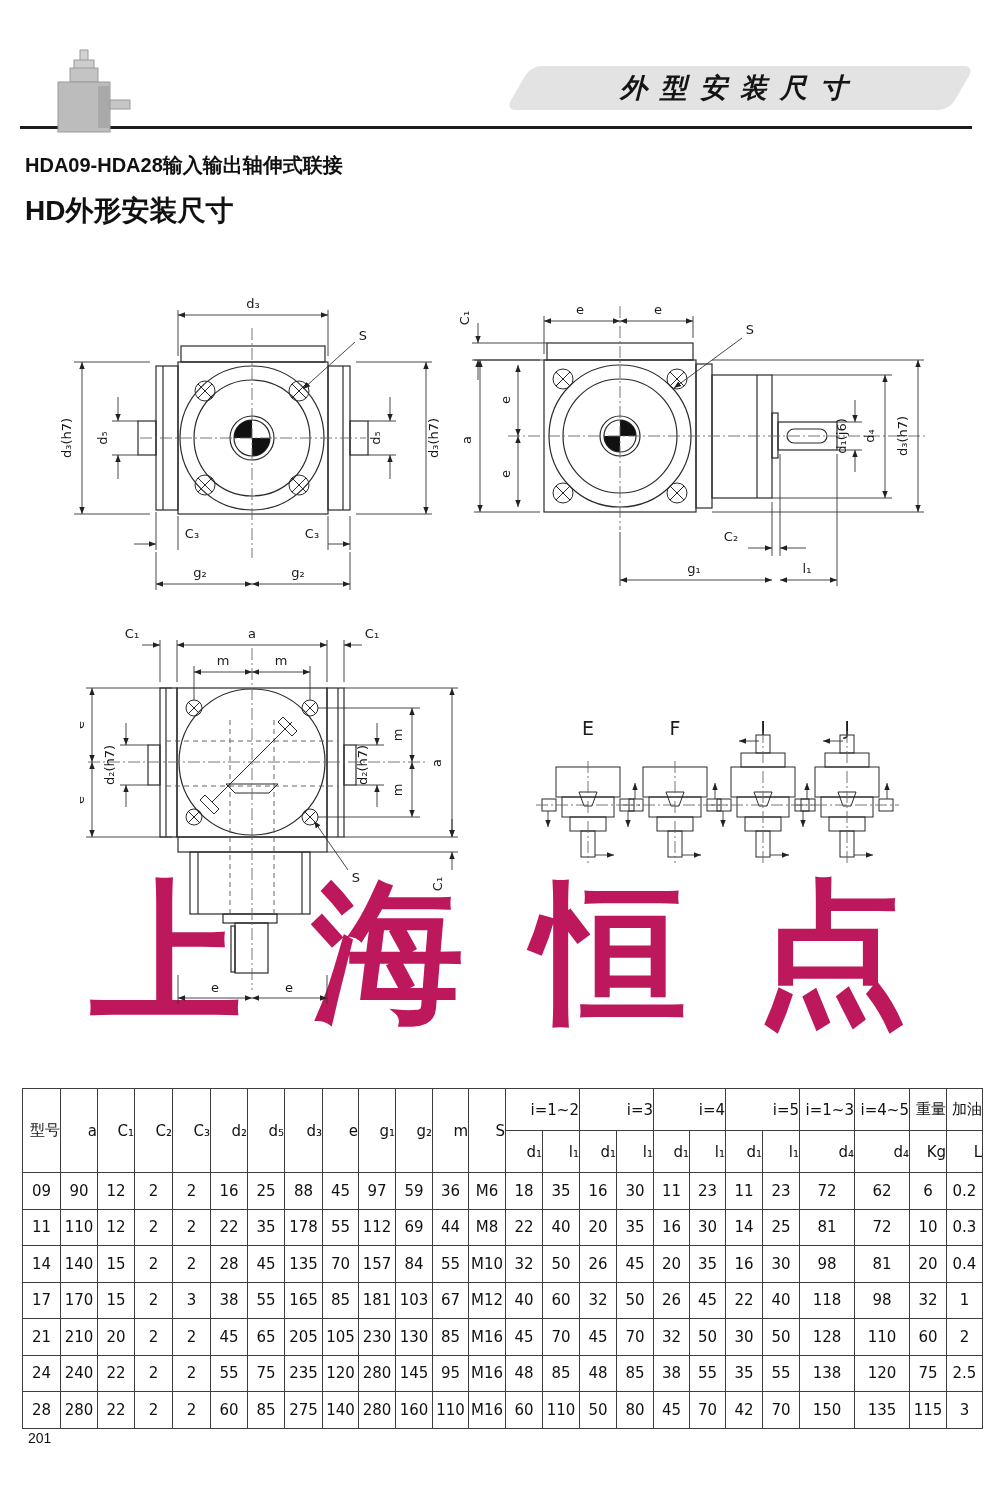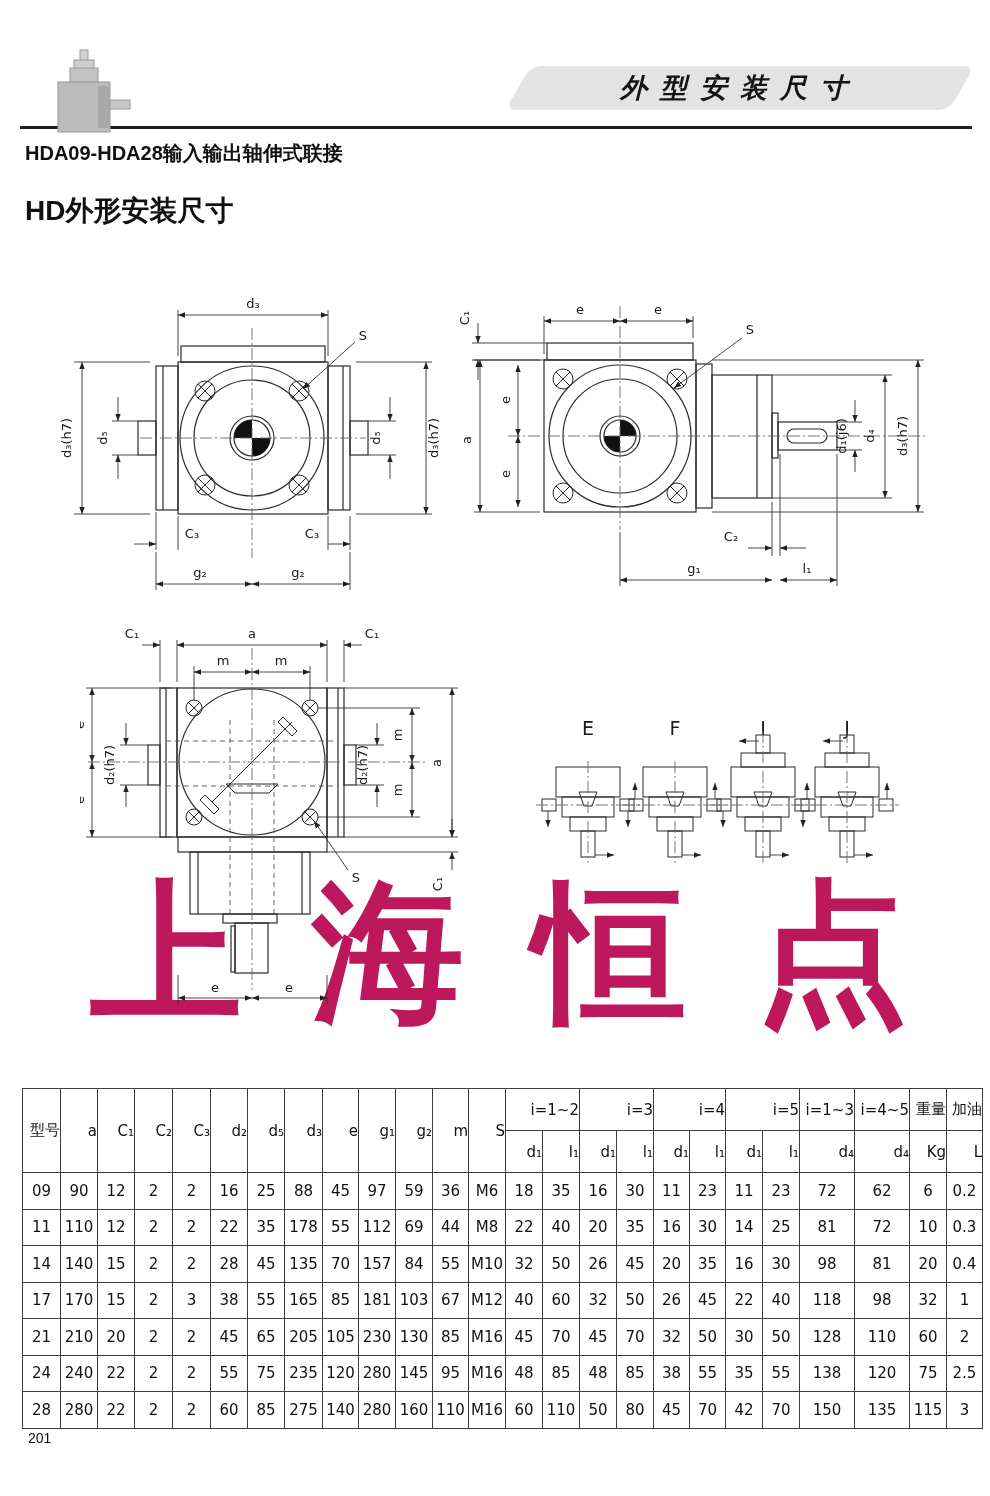--- a/index.html
+++ b/index.html
@@ -4,21 +4,21 @@
 <style>
   html,body{margin:0;padding:0;background:#fff;}
   .page{position:relative;width:990px;height:1496px;background:#ffffff;overflow:hidden;
         font-family:"Liberation Sans",sans-serif;color:#111;}
   
   .banner{position:absolute;left:518px;top:66px;width:444px;height:44px;background:#e3e3e3;
           transform:skewX(-30deg);border-radius:10px;}
   .banner-text{position:absolute;left:0;top:0;width:100%;height:44px;line-height:44px;text-align:center;
           transform:skewX(30deg);font-style:italic;font-weight:bold;font-size:27px;letter-spacing:13px;color:#141414;}
   .rule{position:absolute;left:20px;top:126px;width:952px;height:3px;background:#1d1d1d;}
-  .title1{position:absolute;left:25px;top:140px;font-size:20px;font-weight:bold;}
+  .title1{position:absolute;left:25px;top:152px;font-size:20px;font-weight:bold;}
   .title2{position:absolute;left:25px;top:192px;font-size:28px;font-weight:bold;}
   .pageno{position:absolute;left:28px;top:1430px;font-size:14px;}
   
   .watermark{position:absolute;left:90px;top:852px;width:900px;font-size:152px;font-weight:bold;
              letter-spacing:70px;color:#be185d;white-space:nowrap;z-index:0;
              font-family:Liberation Mono, monospace;}
   .drawing{position:absolute;z-index:1;}
   
   .ol{stroke:#2b2b2b;fill:none;stroke-width:1.2px;}
   .thin{stroke:#2b2b2b;fill:none;stroke-width:1px;}

